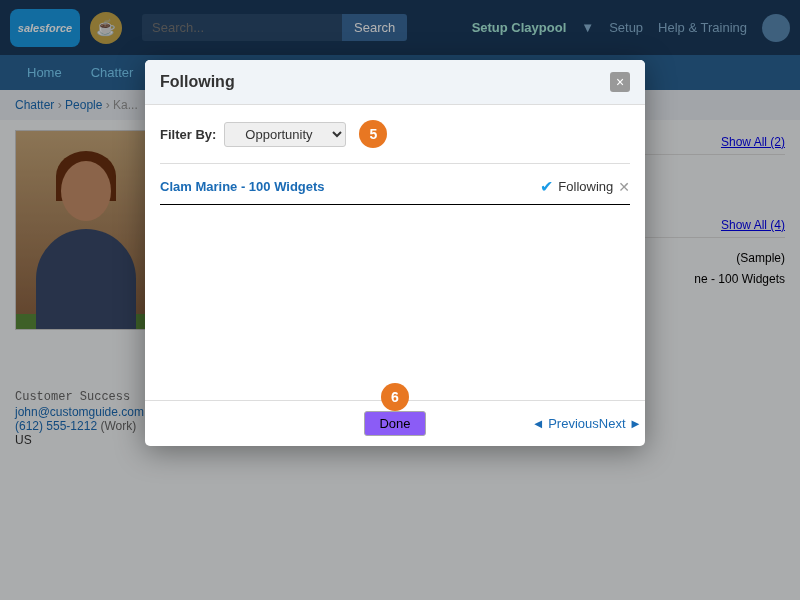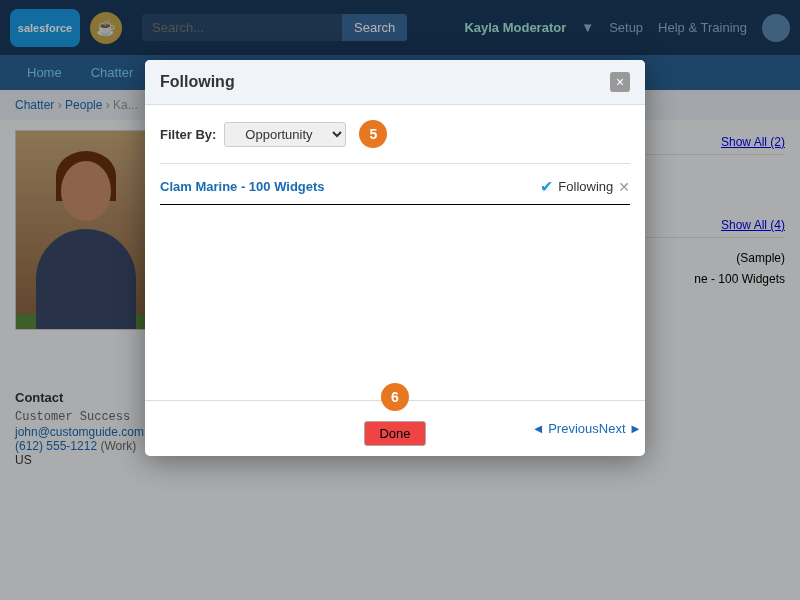--- a/index.html
+++ b/index.html
@@ -19,20 +19,21 @@
       border-radius: 8px;
       width: 70px;
       height: 38px;
       display: flex;
       align-items: center;
       justify-content: center;
       color: white;
       font-weight: bold;
       font-size: 11px;
       flex-shrink: 0;
+      font-style: italic;
     }
     .coffee-icon {
       width: 32px;
       height: 32px;
       background: #c8a84b;
       border-radius: 50%;
       display: flex;
       align-items: center;
       justify-content: center;
       color: white;
@@ -327,43 +328,42 @@
       align-items: center;
       justify-content: center;
       font-weight: bold;
       font-size: 14px;
       position: absolute;
       top: -18px;
       left: 50%;
       transform: translateX(-50%);
     }
     .done-btn {
-      background: #ef4444;
+      background: #8b5cf6;
       border: 1px solid #aaa;
       padding: 4px 14px;
       font-size: 13px;
       cursor: pointer;
       border-radius: 3px;
-      margin-top: 10px;
     }
   </style>
 </head>
 <body>
 
 <div class="top-nav">
   <div class="salesforce-logo">
     <span>salesforce</span>
   </div>
   <div class="coffee-icon">☕</div>
   <div class="search-bar">
     <input class="search-input" type="text" placeholder="Search..." style="">
     <button class="search-btn">Search</button>
   </div>
   <div class="nav-right">
-    <span class="user">Kayla Moderator</span>
+    <span class="user">Setup Claypool</span>
     <span>▼</span>
     <a href="#">Setup</a>
     <a href="#">Help &amp; Training</a>
     <div class="avatar-circle"></div>
   </div>
 </div>
 
 <div class="second-nav">
   <div class="nav-tab">Home</div>
   <div class="nav-tab">Chatter</div>
@@ -400,21 +400,20 @@
     <div style="padding: 5px 0; font-size: 12px; text-align:right;">
       <span>(Sample)</span>
     </div>
     <div style="padding: 2px 0; font-size: 12px; text-align:right;">
       <span>ne - 100 Widgets</span>
     </div>
   </div>
 </div>
 
 <div style="position:absolute; left:15px; top:390px;">
-  <div class="contact-title">Contact</div>
   <div class="contact-label">Customer Success</div>
   <a href="#" class="contact-link">john@customguide.com</a>
   <div style="font-size:12px;">
     <a href="#" class="contact-link">(612) 555-1212</a>
     <span class="contact-value"> </span><span style="font-size:12px; color:#666;">(Work)</span>
   </div>
   <div class="contact-value">US</div>
 </div>
 
 <div class="overlay"></div>

